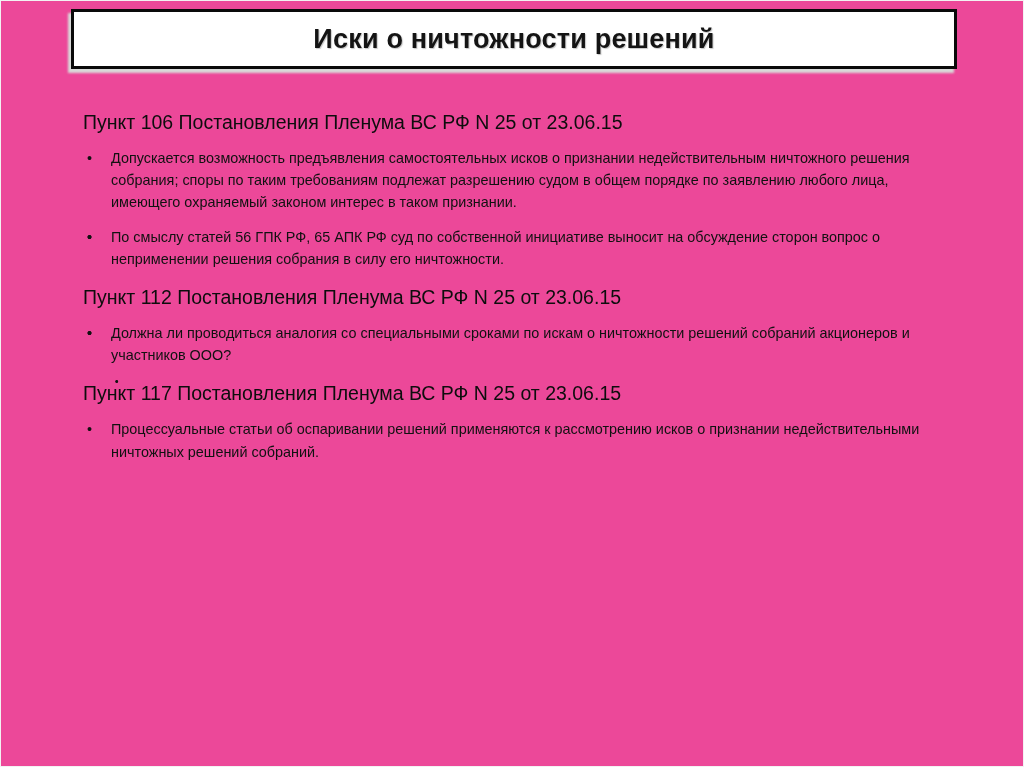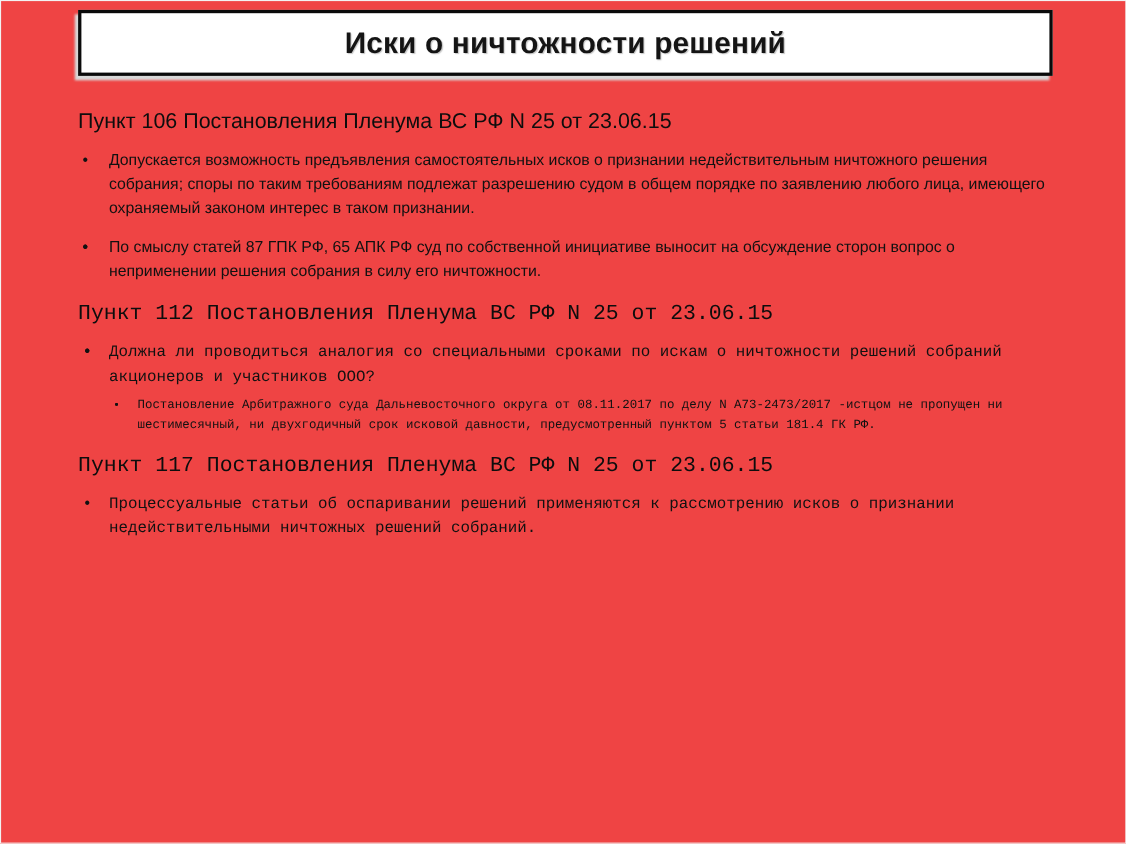--- a/index.html
+++ b/index.html
@@ -13,21 +13,21 @@
     height: 767px;
     overflow: hidden;
     font-family: "Liberation Sans", "DejaVu Sans", sans-serif;
     color: #000000;
     -webkit-font-smoothing: antialiased;
   }
   .slide {
     position: relative;
     width: 1024px;
     height: 767px;
-    background: #ef4444;
+    background: #ec4899;
     box-sizing: border-box;
     border: 1px solid #f2f2f2;
   }
 
   
   .title-wrap {
     position: absolute;
     left: 70px;
     top: 8px;
     width: 886px;
@@ -66,21 +66,21 @@
 
   
   .content {
     position: absolute;
     left: 70px;
     top: 96px;
     width: 890px;
   }
 
   .section {
-    margin: 0;
+    margin: 12px;
   }
 
   .section-heading {
     font-size: 19.5px;
     font-weight: 400;
     color: #0d0d0d;
     line-height: 26px;
     margin: 0 0 12px 0;
     white-space: nowrap;
   }
@@ -128,21 +128,21 @@
   .subbullet > .dot {
     position: absolute;
     left: 4px;
     top: 0;
     font-size: 10px;
     line-height: 17.2px;
     color: #111111;
   }
 
   
-  .section + .section { margin-top: 14px; font-family: Liberation Mono, monospace; }
+  .section + .section { margin-top: 14px; }
   .sec-106 { }
   .sec-112 { margin-top: 15px; }
   .sec-117 { margin-top: 16px; }
 </style>
 </head>
 <body>
 
 <div class="slide">
 
   <div class="title-wrap">
@@ -159,21 +159,21 @@
       <ul class="bullets">
         <li class="bullet">
           <span class="dot">•</span>
           <span>Допускается возможность предъявления самостоятельных исков о признании недействительным ничтожного решения собрания; споры по таким требованиям подлежат разрешению судом в общем порядке по заявлению любого лица, имеющего охраняемый законом интерес в таком признании.</span>
         </li>
         <li class="bullet">
           <span class="dot">•</span>
         </li>
         <li class="bullet">
           <span class="dot">•</span>
-          <span>По смыслу статей 87 ГПК РФ, 65 АПК РФ суд по собственной инициативе выносит на обсуждение сторон вопрос о неприменении решения собрания в силу его ничтожности.</span>
+          <span>По смыслу статей 56 ГПК РФ, 65 АПК РФ суд по собственной инициативе выносит на обсуждение сторон вопрос о неприменении решения собрания в силу его ничтожности.</span>
         </li>
       </ul>
     </div>
 
     <div class="section sec-112">
       <div class="section-heading">Пункт 112 Постановления Пленума ВС РФ N 25 от 23.06.15</div>
       <ul class="bullets">
         <li class="bullet">
           <span class="dot">•</span>
         </li>
@@ -181,21 +181,20 @@
           <span class="dot">•</span>
           <span>Должна ли проводиться аналогия со специальными сроками по искам о ничтожности решений собраний акционеров и участников ООО?</span>
         </li>
       </ul>
       <ul class="subbullets">
         <li class="subbullet">
           <span class="dot">•</span>
         </li>
         <li class="subbullet">
           <span class="dot">•</span>
-          <span>Постановление Арбитражного суда Дальневосточного округа от 08.11.2017 по делу N А73-2473/2017 -истцом не пропущен ни шестимесячный, ни двухгодичный срок исковой давности, предусмотренный пунктом 5 статьи 181.4 ГК РФ.</span>
         </li>
       </ul>
     </div>
 
     <div class="section sec-117">
       <div class="section-heading">Пункт 117 Постановления Пленума ВС РФ N 25 от 23.06.15</div>
       <ul class="bullets">
         <li class="bullet">
           <span class="dot">•</span>
           <span>Процессуальные статьи об оспаривании решений применяются к рассмотрению исков о признании недействительными ничтожных решений собраний.</span>

